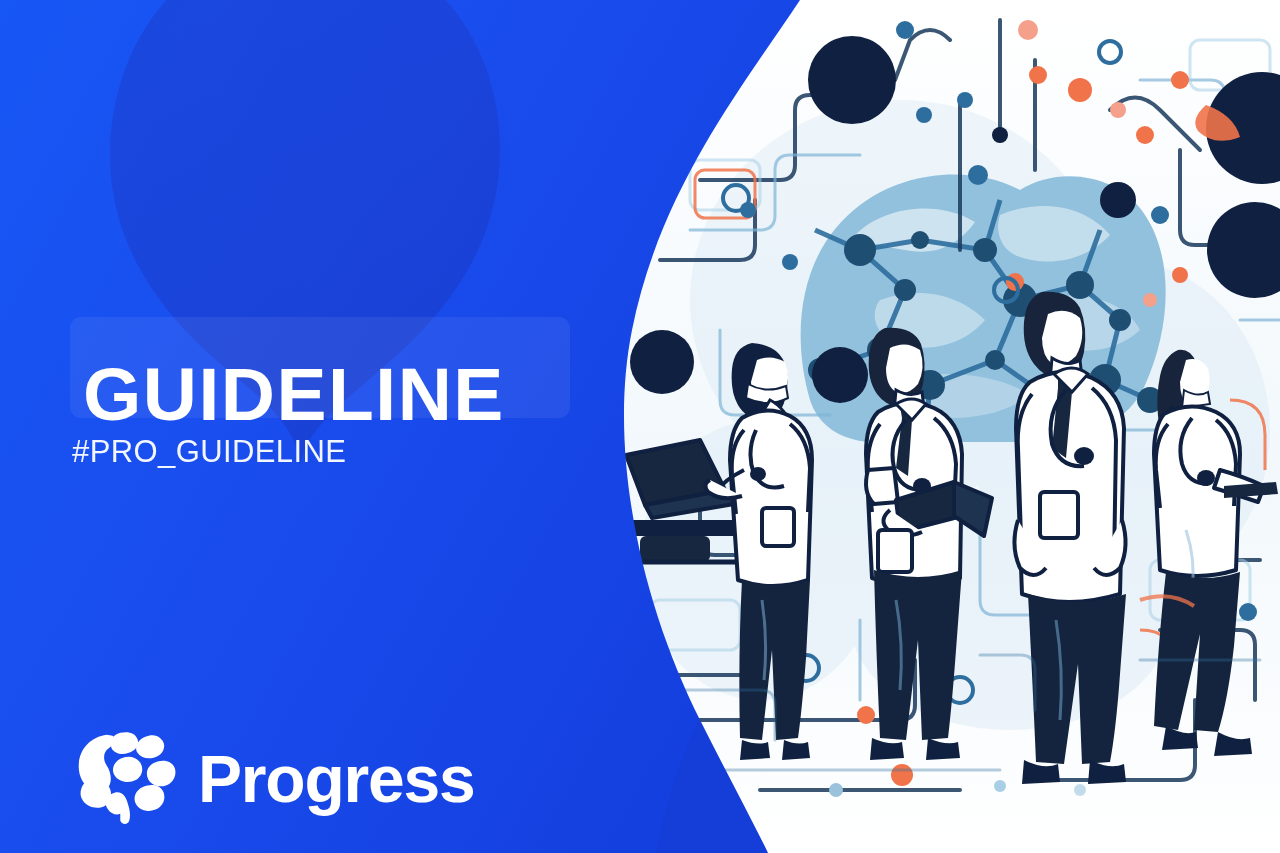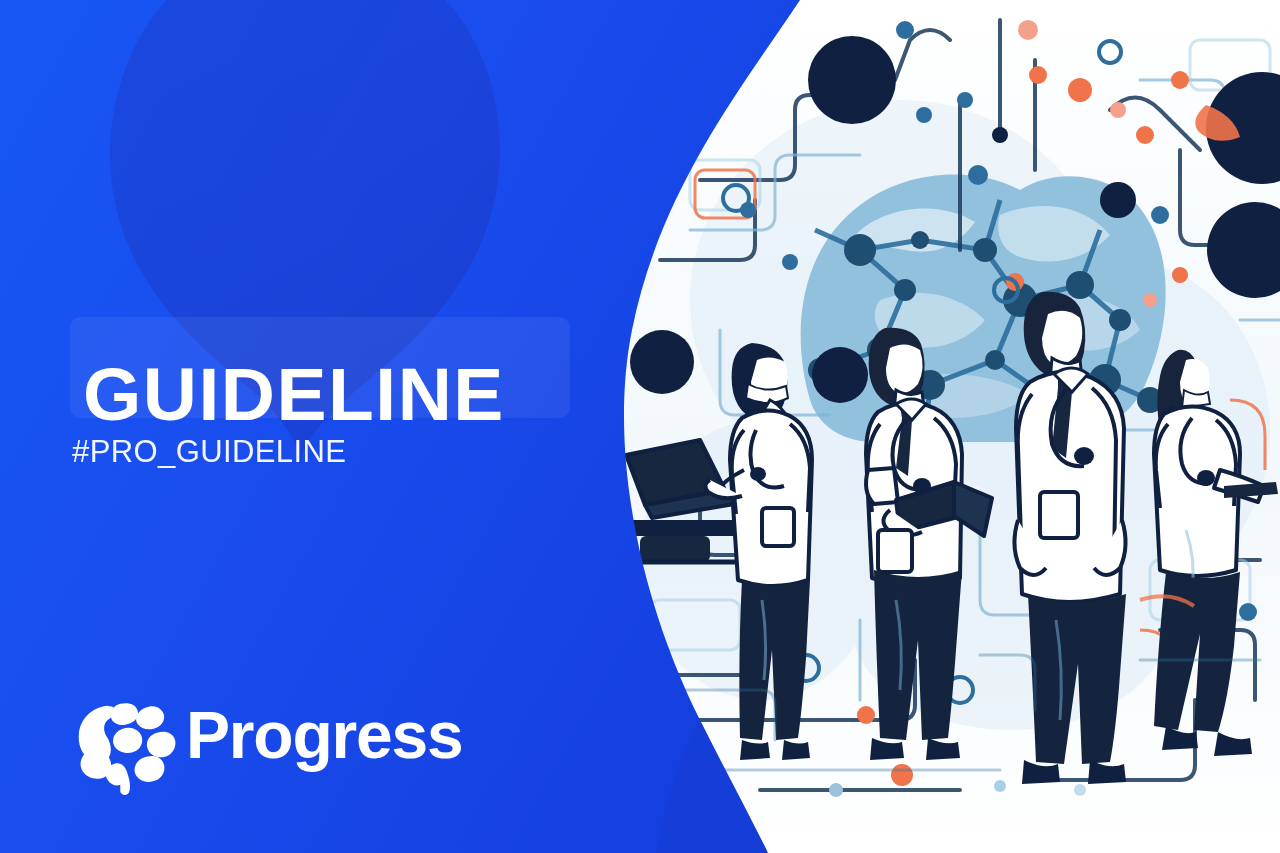--- a/index.html
+++ b/index.html
@@ -86,23 +86,24 @@
     font-weight: 400;
     letter-spacing: 0.4px;
     color: #f2f6ff;
     white-space: nowrap;
   }
   #tagline div { display: block; }
 
   #logo {
     position: absolute;
     left: 74px;
-    top: 700px;
+    top: 729px;
     display: flex;
-    gap: 4px;
+    align-items: center;
+    gap: 16px;
   }
   #logo .brain {
     width: 108px;
     height: 96px;
     flex: none;
   }
   #logo .wordmark {
     font-size: 66px;
     font-weight: 700;
     letter-spacing: -1.2px;

